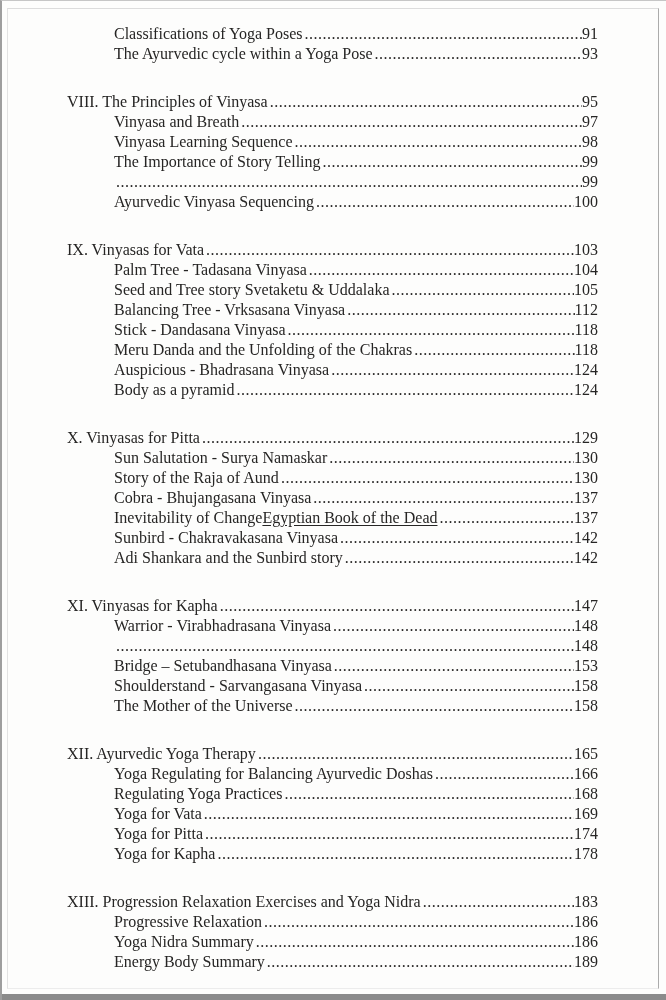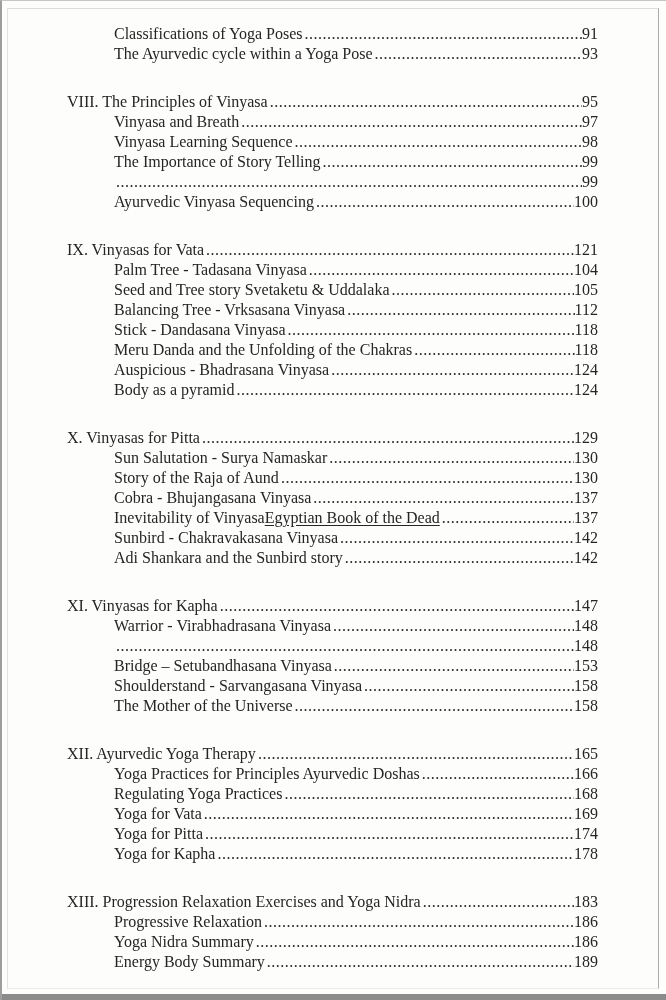--- a/index.html
+++ b/index.html
@@ -128,21 +128,21 @@
         <div class="row item-row">
           <span class="entry-title">Ayurvedic Vinyasa Sequencing</span>
           <span class="leader">........................................................................................................................................................................................................</span>
           <span class="pagenum">100</span>
         </div>
       </div>
       <div class="toc-section">
         <div class="row heading-row">
           <span class="entry-title">IX. Vinyasas for Vata</span>
           <span class="leader">........................................................................................................................................................................................................</span>
-          <span class="pagenum">121</span>
+          <span class="pagenum">103</span>
         </div>
         <div class="row item-row">
           <span class="entry-title">Palm Tree - Tadasana Vinyasa</span>
           <span class="leader">........................................................................................................................................................................................................</span>
           <span class="pagenum">104</span>
         </div>
         <div class="row item-row">
           <span class="entry-title">Seed and Tree story Svetaketu &amp; Uddalaka</span>
           <span class="leader">........................................................................................................................................................................................................</span>
           <span class="pagenum">105</span>
@@ -188,21 +188,21 @@
           <span class="entry-title">Story of the Raja of Aund</span>
           <span class="leader">........................................................................................................................................................................................................</span>
           <span class="pagenum">130</span>
         </div>
         <div class="row item-row">
           <span class="entry-title">Cobra - Bhujangasana Vinyasa</span>
           <span class="leader">........................................................................................................................................................................................................</span>
           <span class="pagenum">137</span>
         </div>
         <div class="row item-row">
-          <span class="entry-title">Inevitability of Vinyasa </span>
+          <span class="entry-title">Inevitability of Change </span>
           <span class="entry-title u">Egyptian Book of the Dead</span>
           <span class="leader">........................................................................................................................................................................................................</span>
           <span class="pagenum">137</span>
         </div>
         <div class="row item-row">
           <span class="entry-title">Sunbird - Chakravakasana Vinyasa</span>
           <span class="leader">........................................................................................................................................................................................................</span>
           <span class="pagenum">142</span>
         </div>
         <div class="row item-row">
@@ -242,21 +242,21 @@
           <span class="pagenum">158</span>
         </div>
       </div>
       <div class="toc-section">
         <div class="row heading-row">
           <span class="entry-title">XII. Ayurvedic Yoga Therapy</span>
           <span class="leader">........................................................................................................................................................................................................</span>
           <span class="pagenum">165</span>
         </div>
         <div class="row item-row">
-          <span class="entry-title">Yoga Practices for Principles Ayurvedic Doshas</span>
+          <span class="entry-title">Yoga Regulating for Balancing Ayurvedic Doshas</span>
           <span class="leader">........................................................................................................................................................................................................</span>
           <span class="pagenum">166</span>
         </div>
         <div class="row item-row">
           <span class="entry-title">Regulating Yoga Practices</span>
           <span class="leader">........................................................................................................................................................................................................</span>
           <span class="pagenum">168</span>
         </div>
         <div class="row item-row">
           <span class="entry-title">Yoga for Vata</span>

